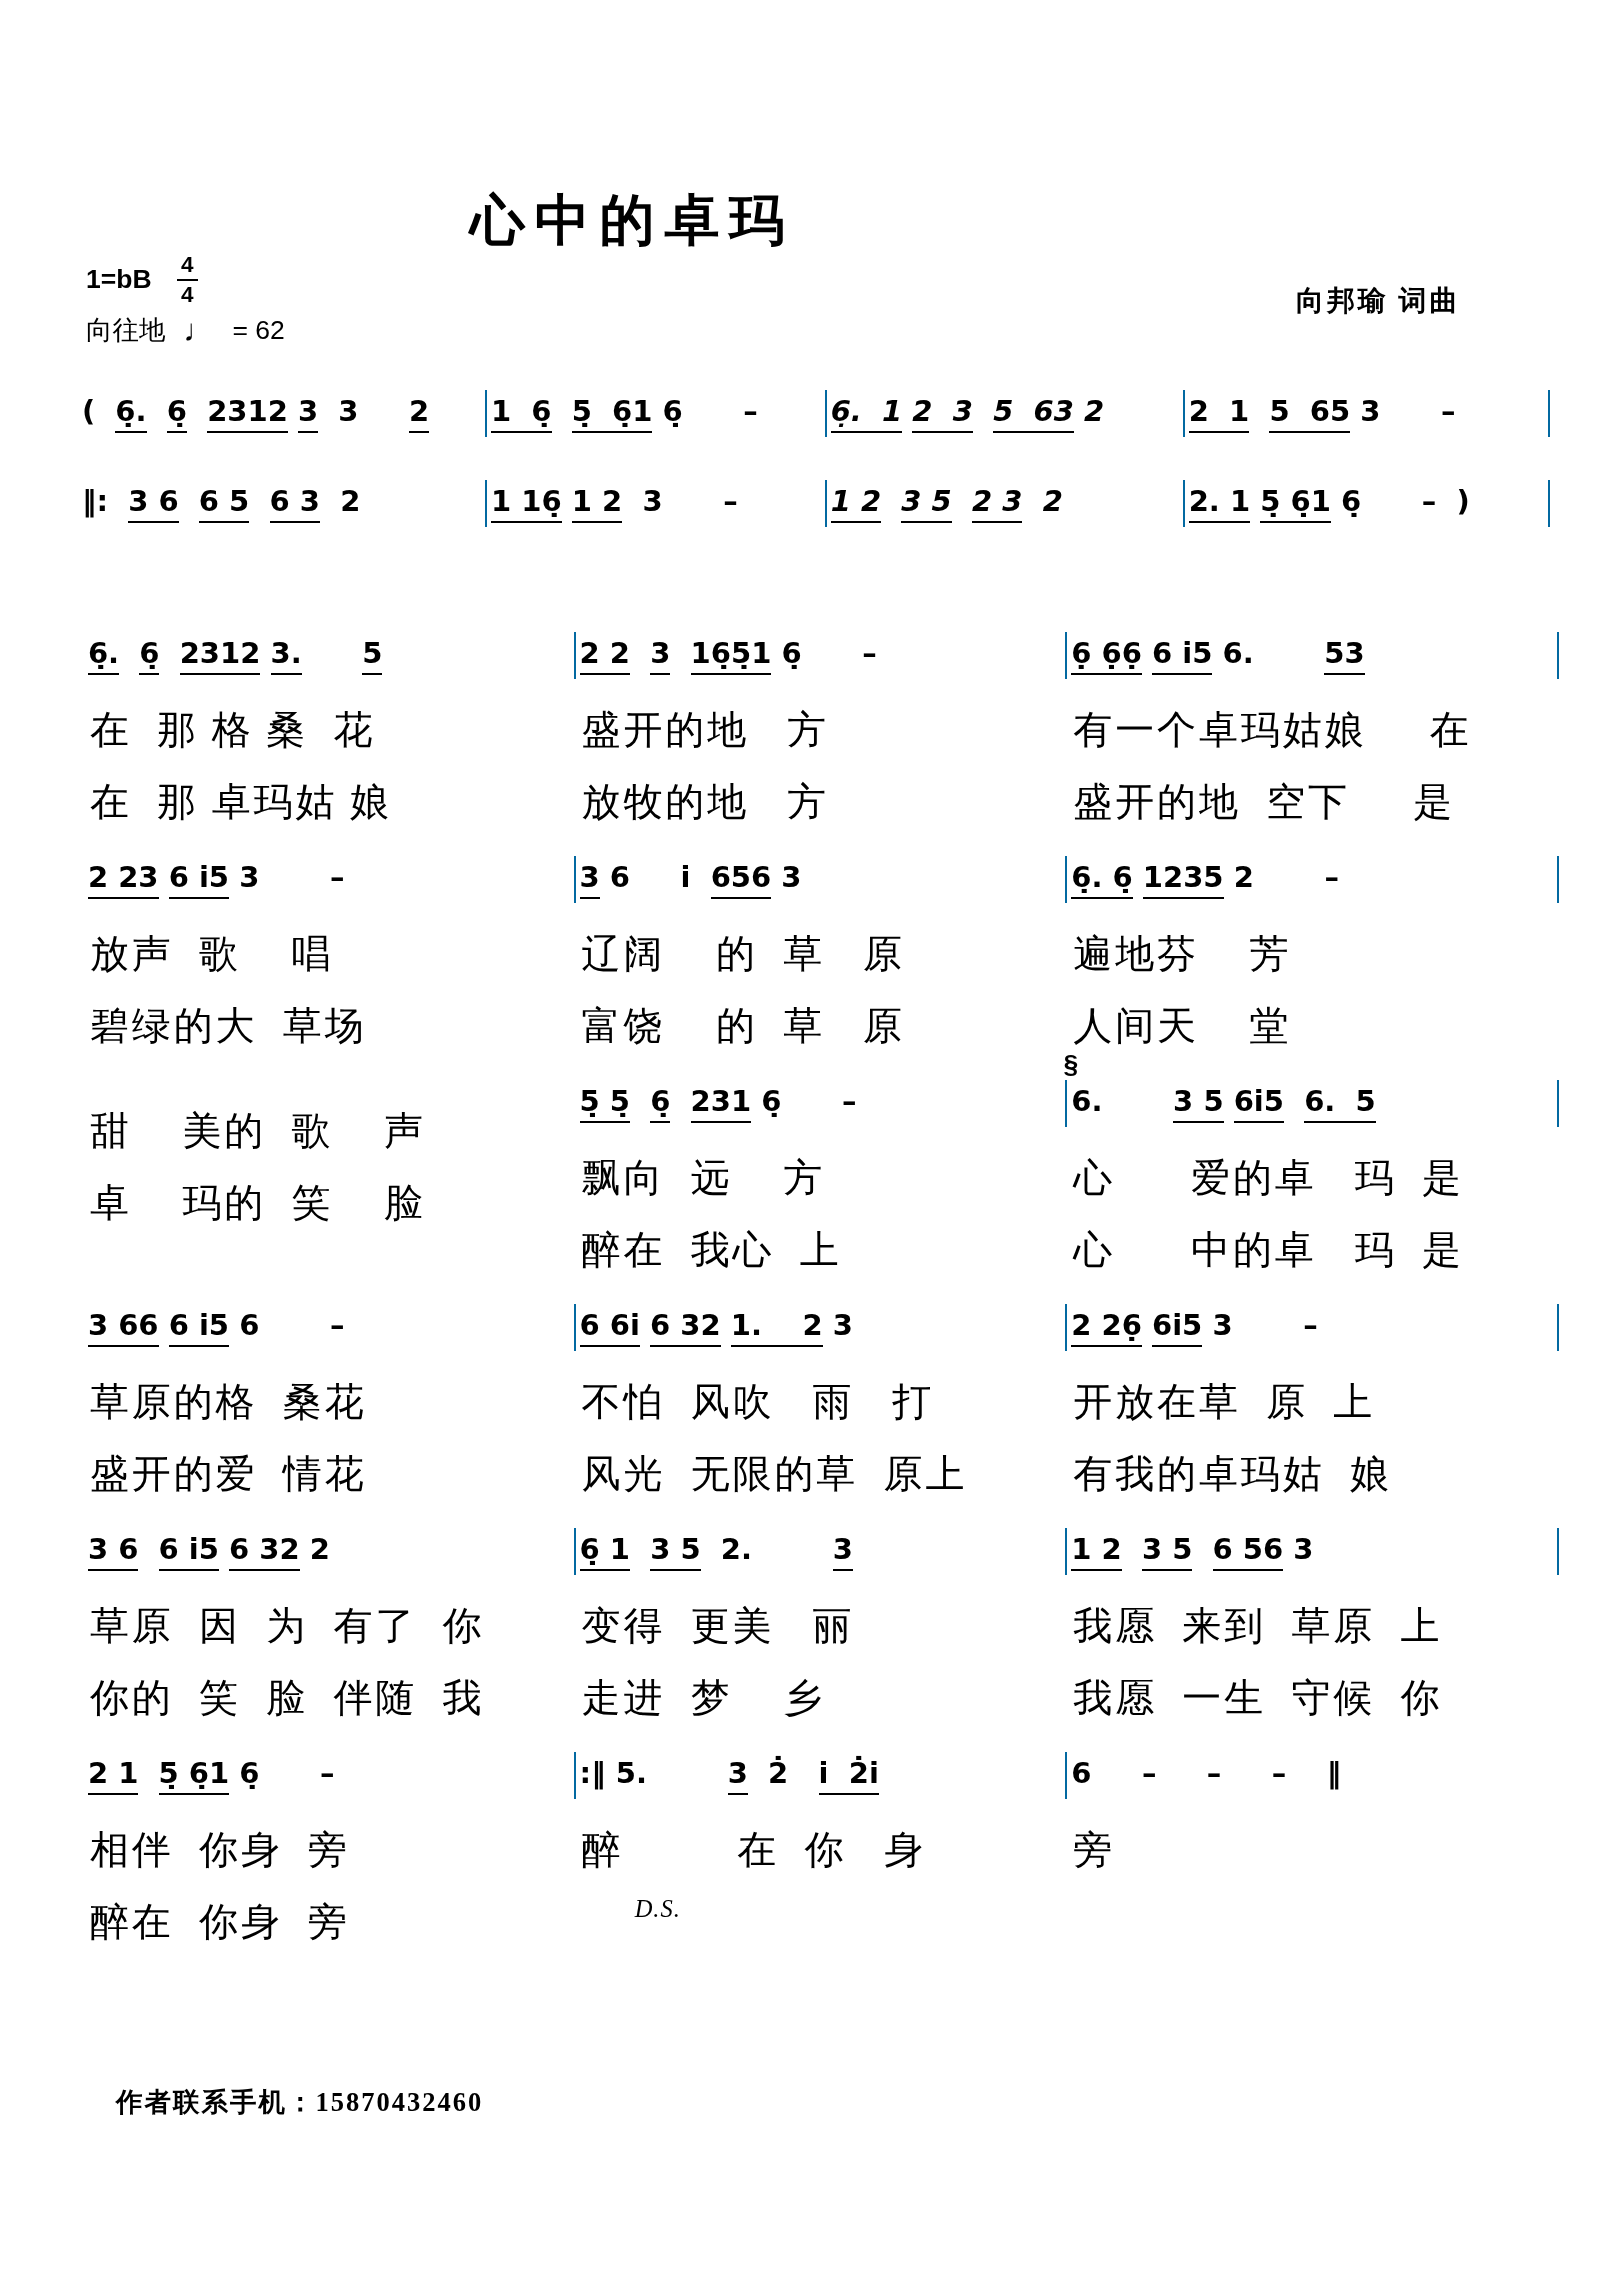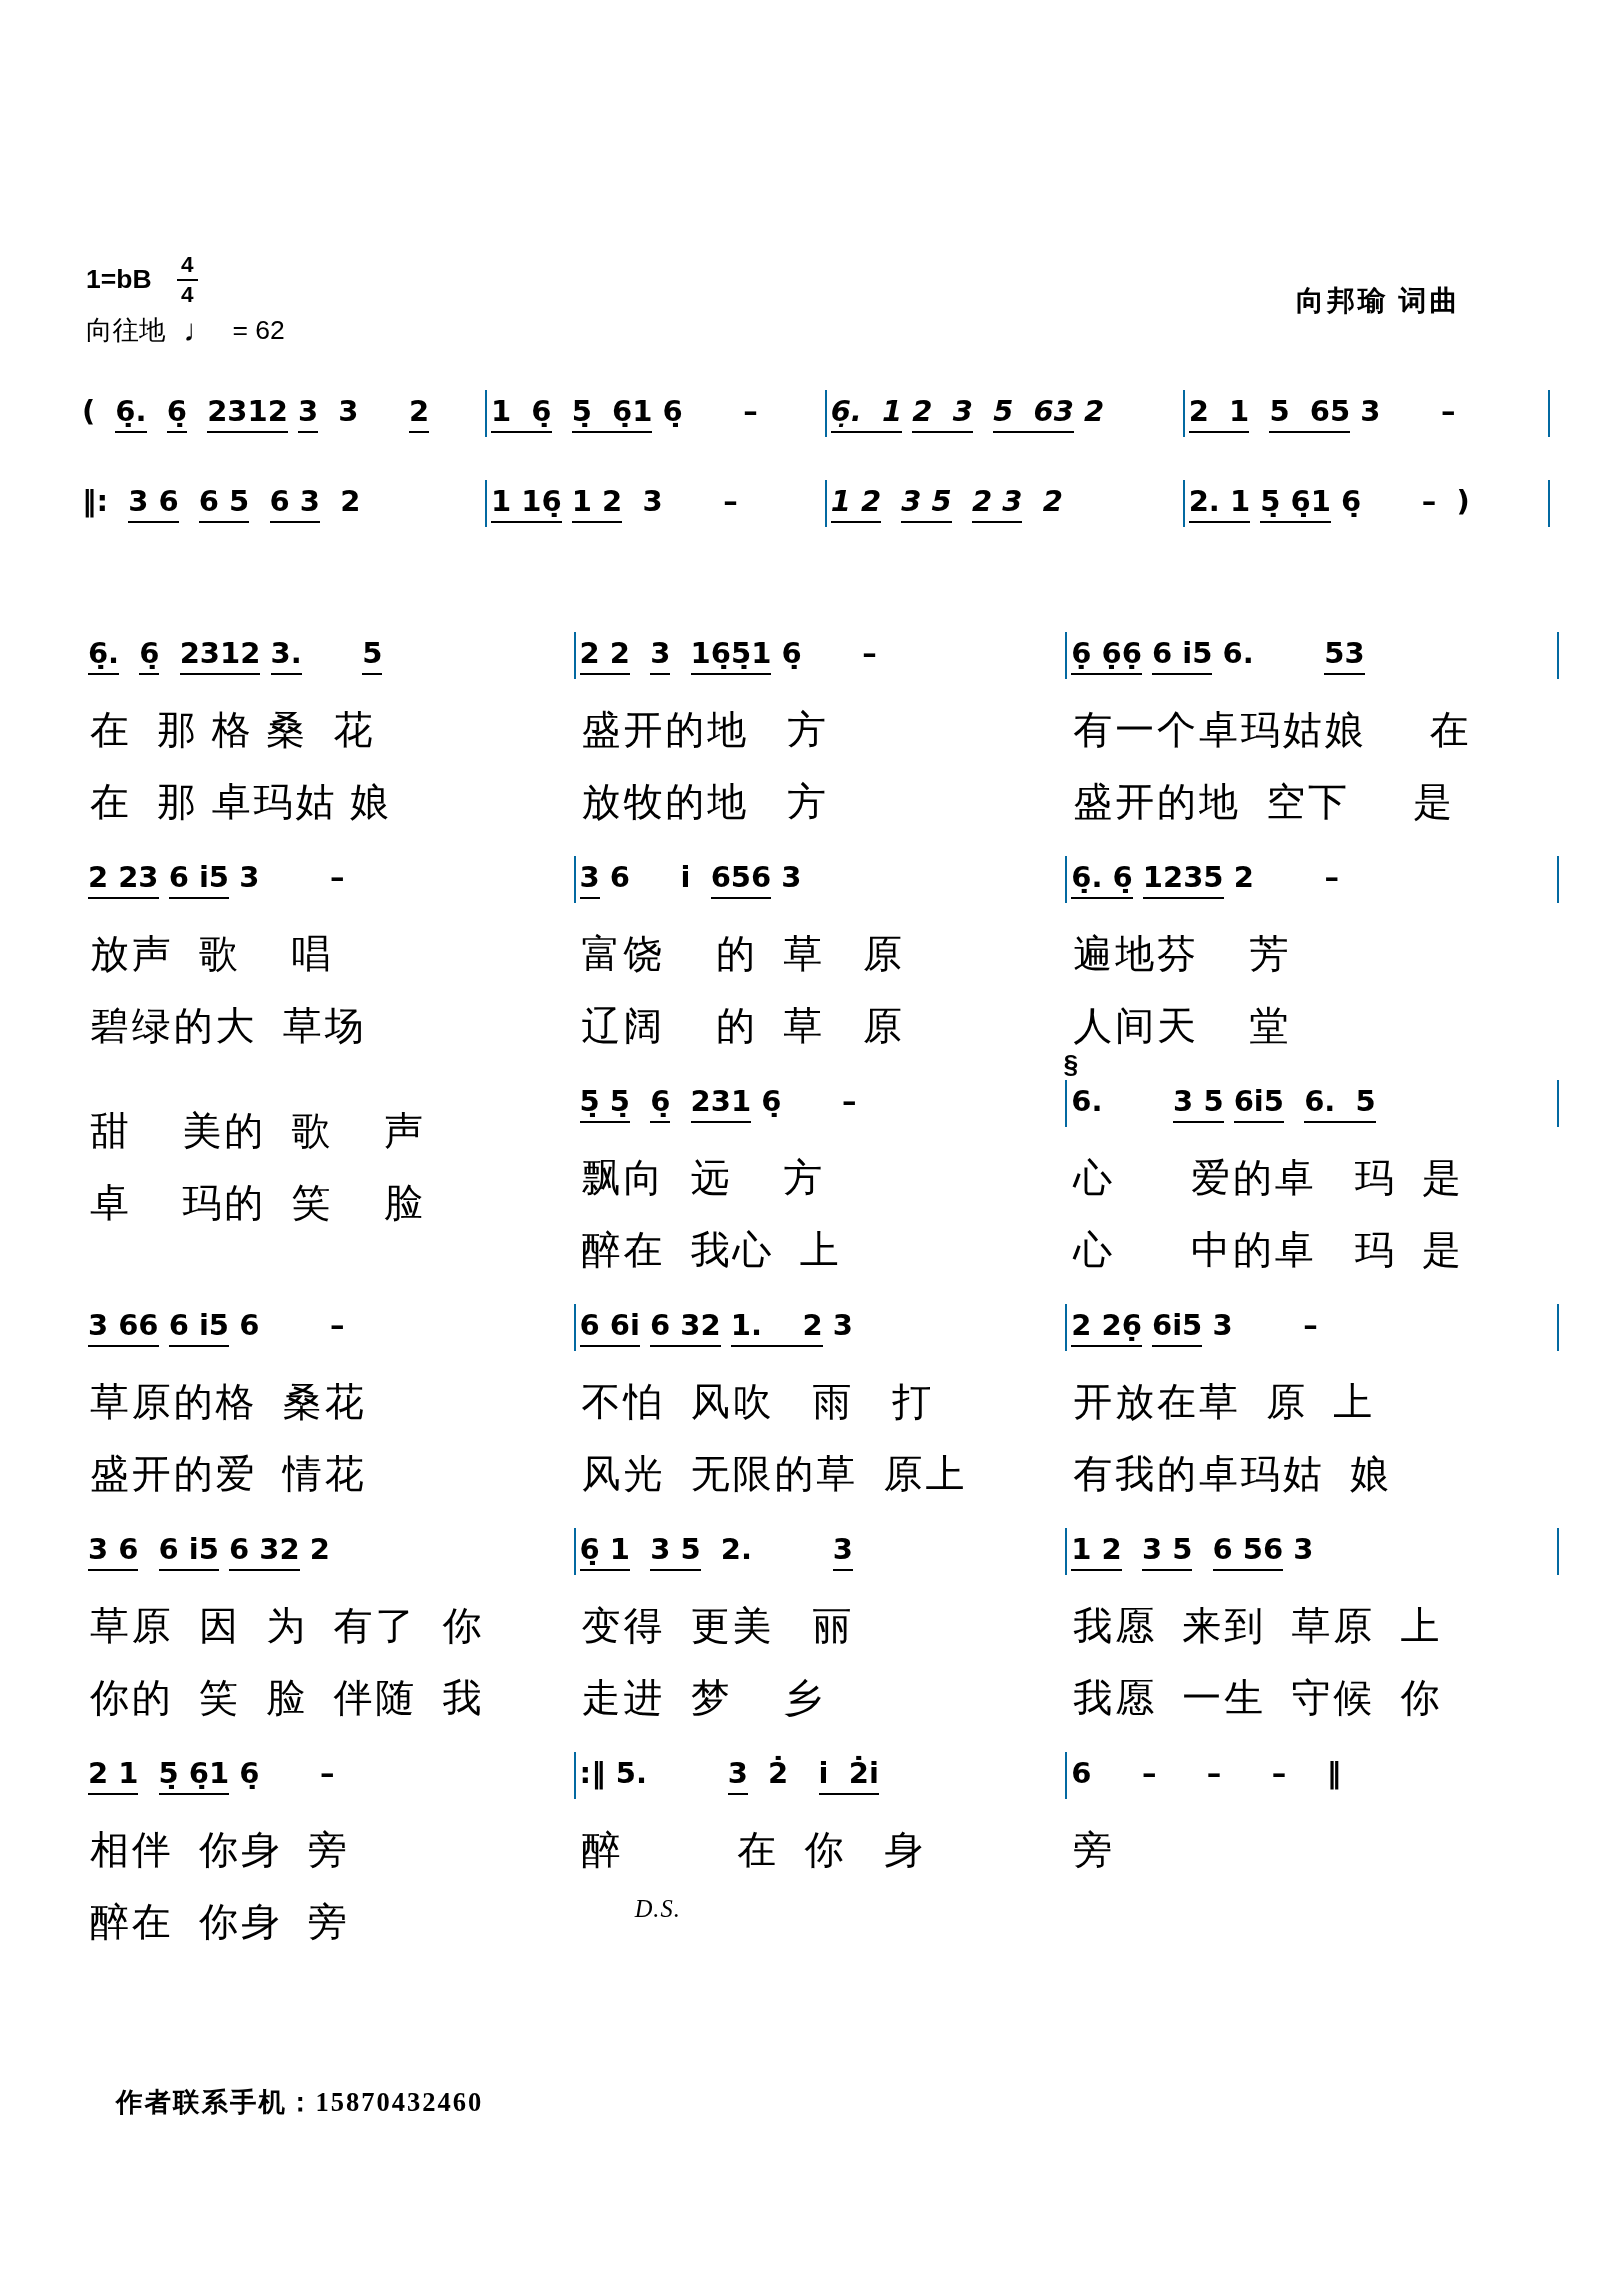--- a/index.html
+++ b/index.html
@@ -41,20 +41,21 @@
   .ds{font-style:italic;font-family:"Liberation Serif", serif;font-size:24.5px;letter-spacing:1px;padding-left:59px;}
   .segno{position:absolute;top:-31px;left:-3.9px;font-size:26.5px;font-weight:bold;}
   .nobar .n{border-right:none;}
   .footer{position:absolute;left:116px;top:2084px;font-size:26.5px;font-weight:bold;letter-spacing:2px;font-family:"Liberation Serif", serif;}
 </style>
 </head>
 <body>
 
 <div class="page">
 
+  <div class="title">心中的卓玛</div>
 
   <div class="keyblock">
     <span>1=bB</span>
     <span class="frac">
       <span>4</span>
       <span class="bar"></span>
       <span>4</span>
     </span>
   </div>
 
@@ -116,22 +117,22 @@
         </div>
       </div>
       <div class="system">
         <div class="col">
           <div class="n"><span class="bm">2 23</span> <span class="bm">6 i5</span> 3       –</div>
           <div class="l l1">放声  歌    唱</div>
           <div class="l l2">碧绿的大  草场</div>
         </div>
         <div class="col">
           <div class="n"><span class="bm">3</span> 6     i  <span class="bm">656</span> 3</div>
+          <div class="l l1">辽阔    的  草   原</div>
           <div class="l l2">富饶    的  草   原</div>
-          <div class="l l1">辽阔    的  草   原</div>
         </div>
         <div class="col">
           <div class="n"><span class="bm">6̣. 6̣</span> <span class="bm">1235</span> 2       –</div>
           <div class="l l1">遍地芬    芳</div>
           <div class="l l2">人间天    堂</div>
         </div>
       </div>
       <div class="system">
         <div class="col">
           <div class="l l1">甜    美的  歌    声</div>

